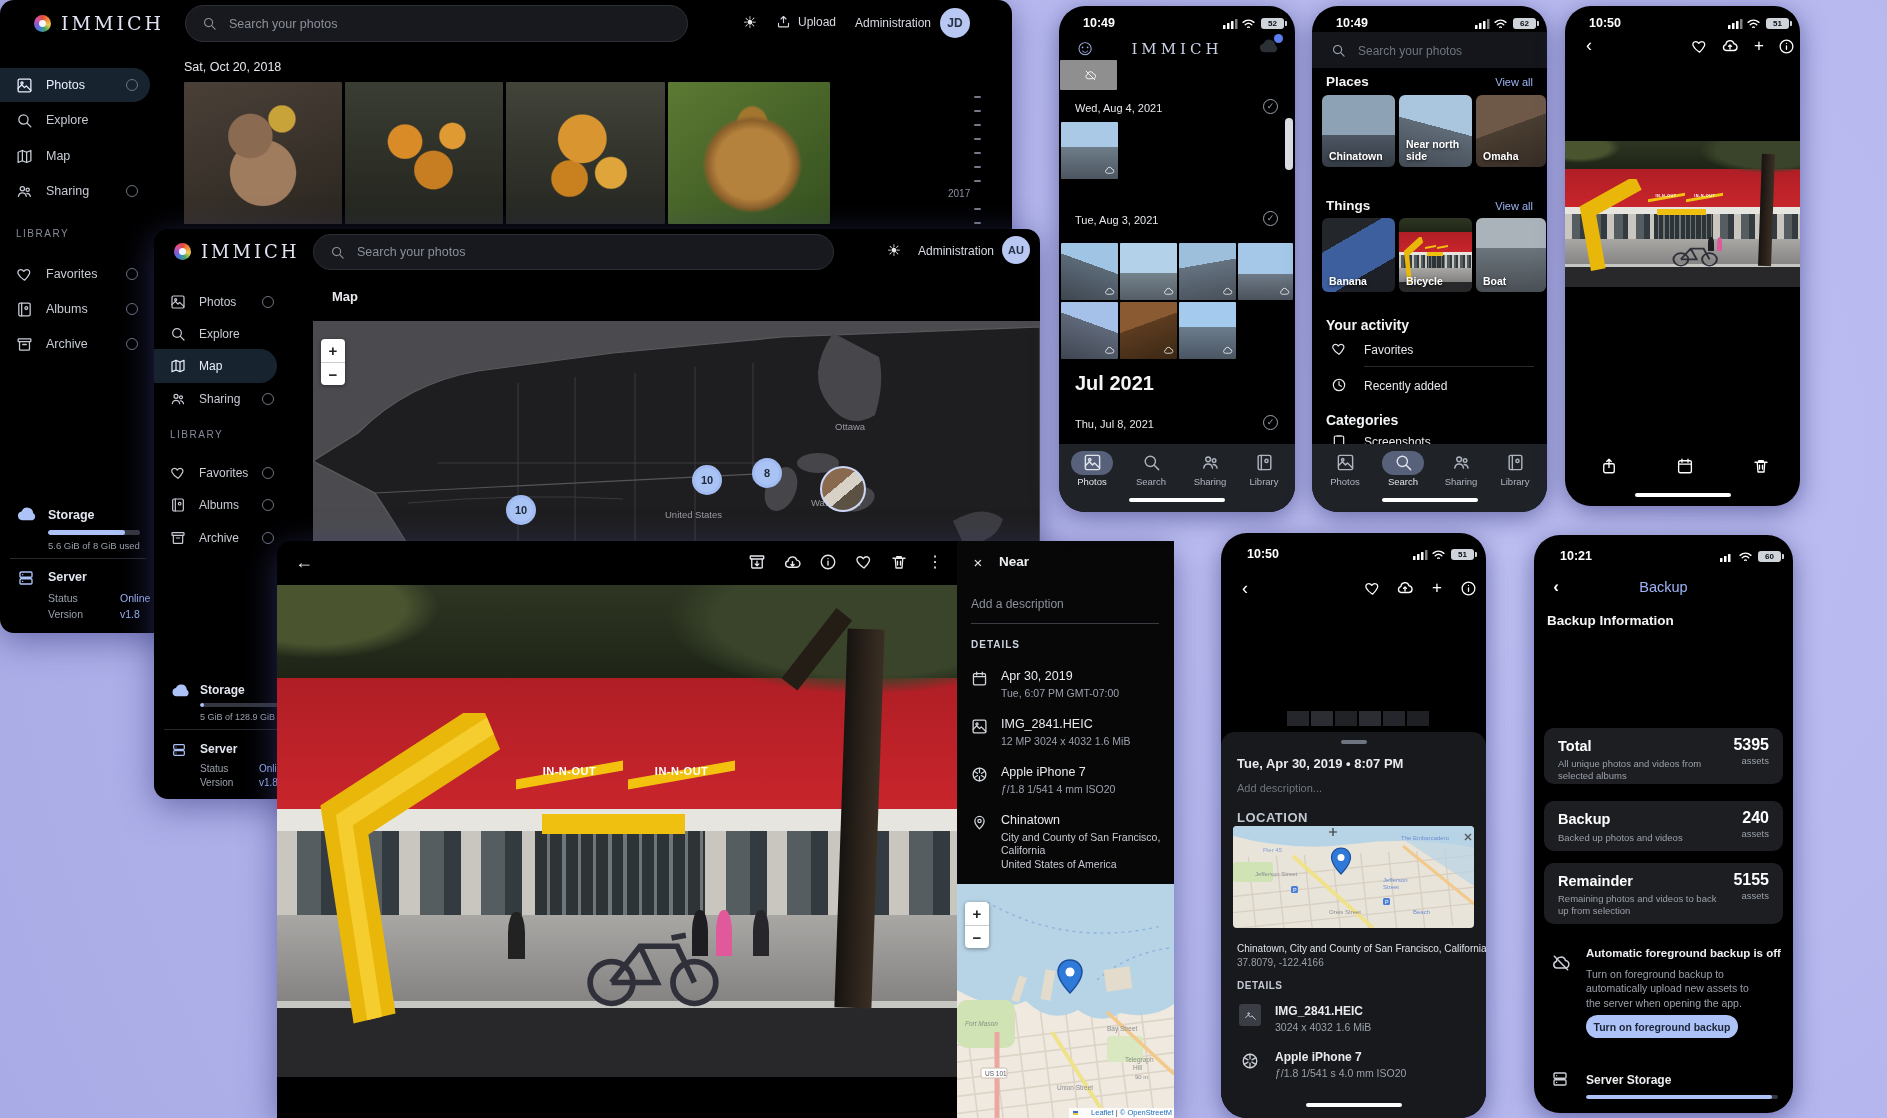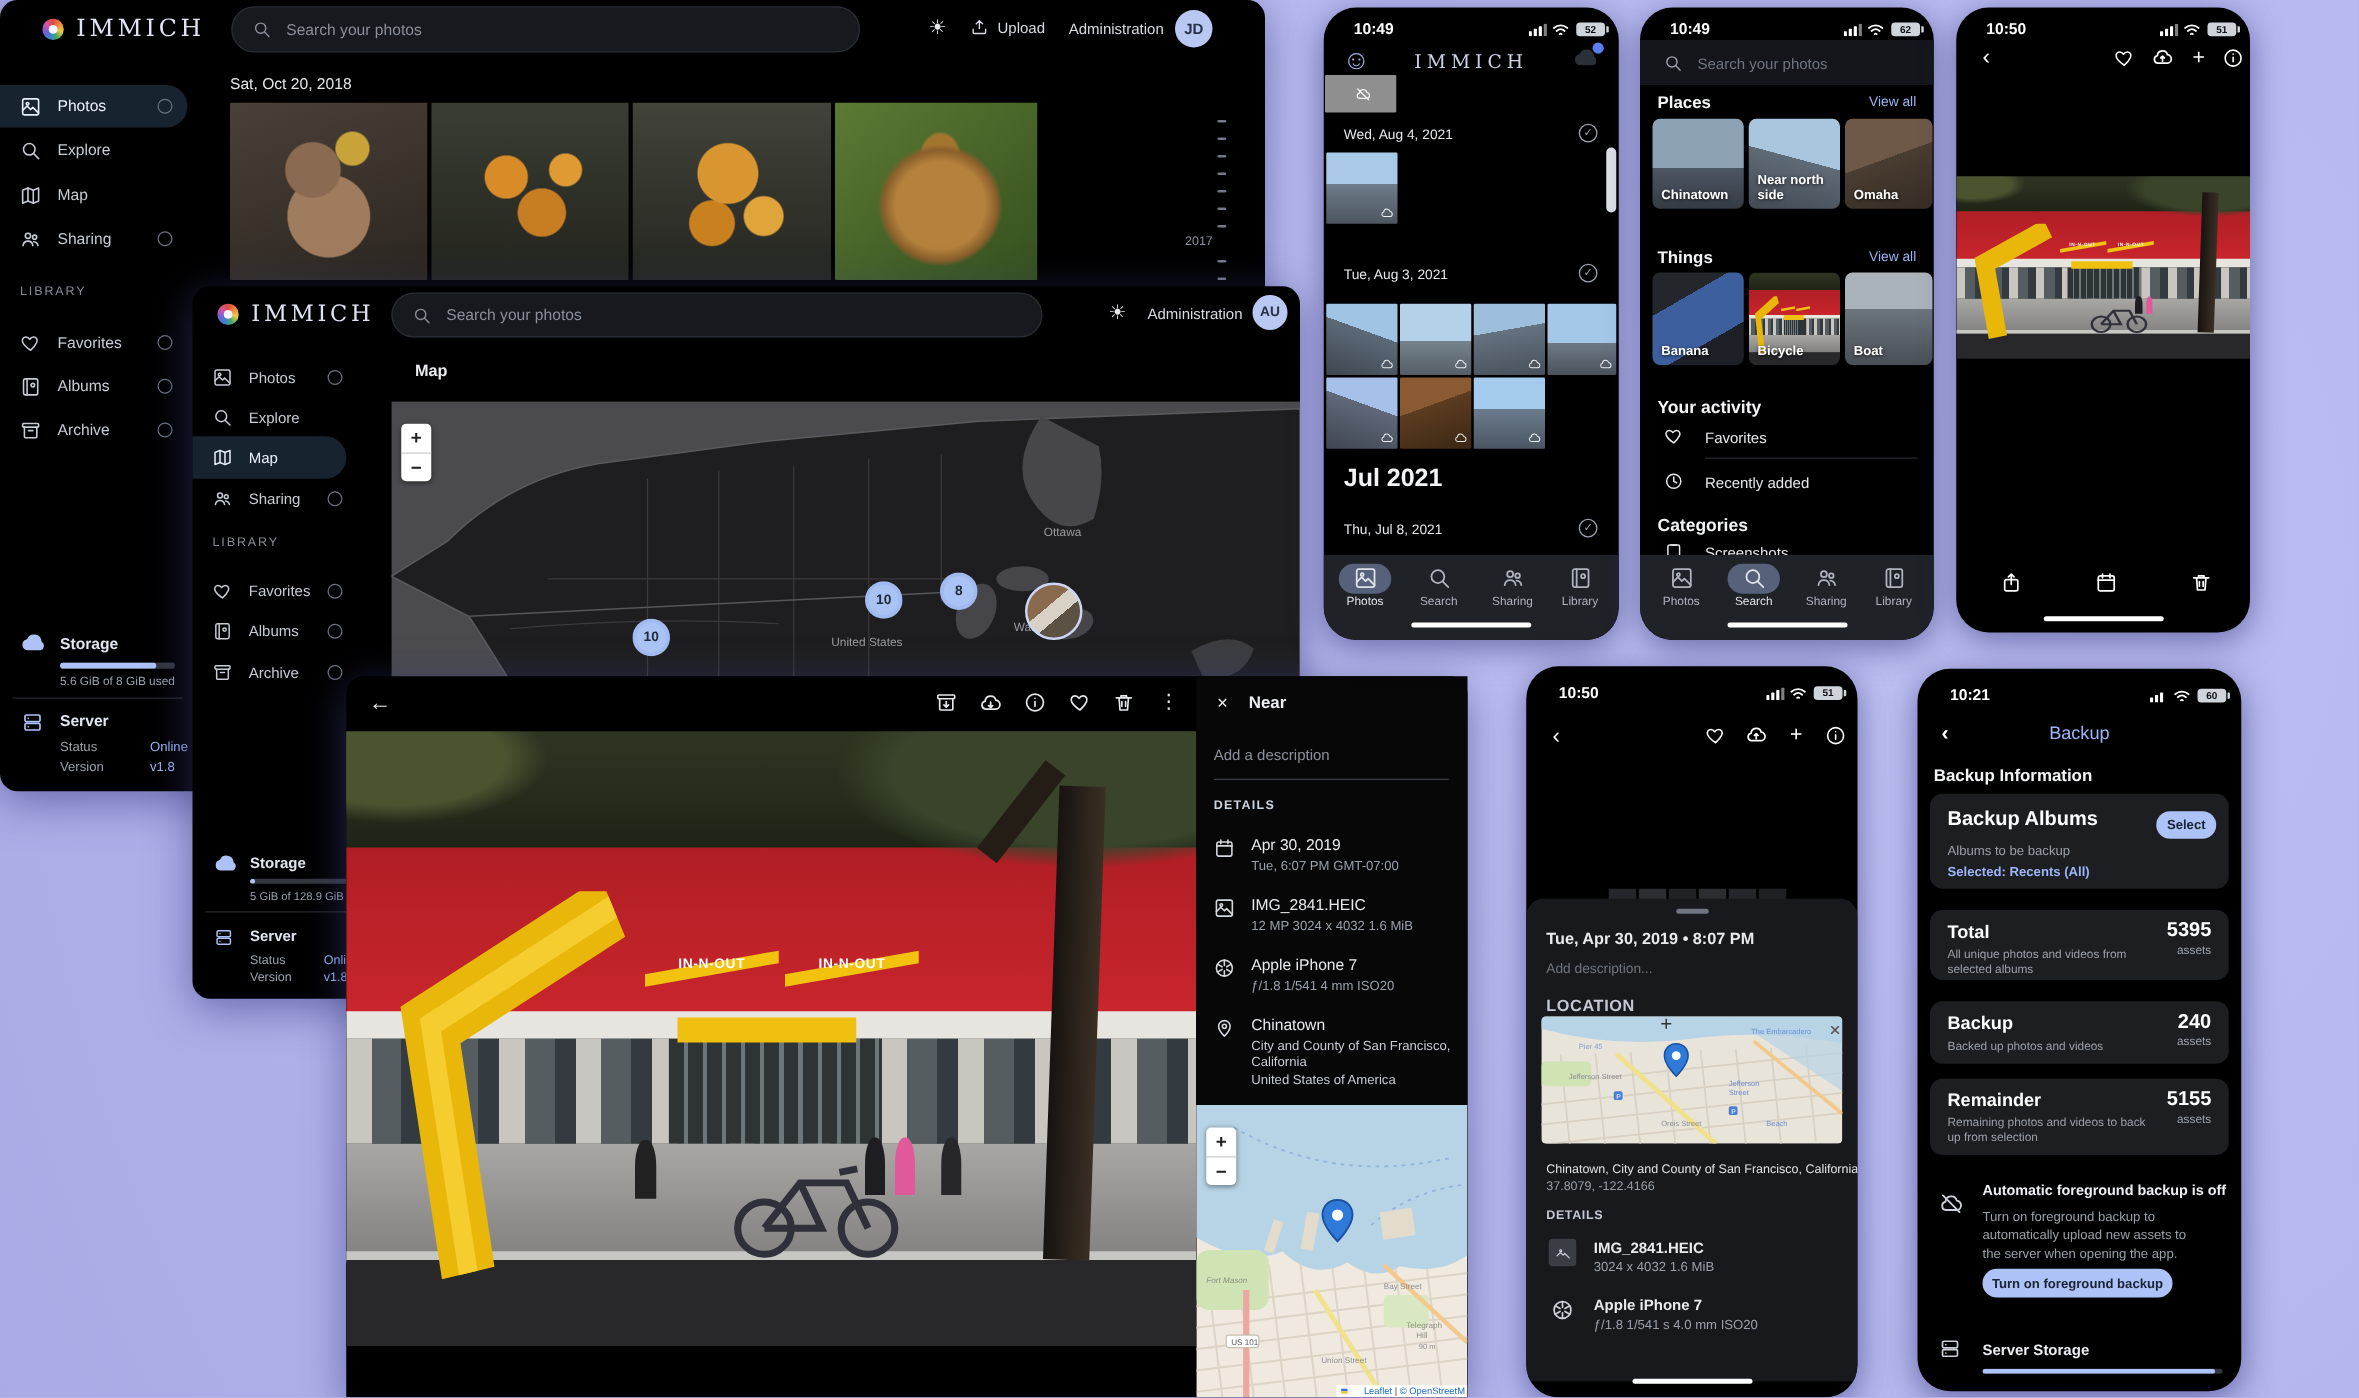--- a/index.html
+++ b/index.html
@@ -937,21 +937,21 @@
 
     <div class="abs" style="left:66px;top:178px;display:flex;gap:2px">
       <div style="width:22px;height:15px;background:#24262b"></div>
         <div style="width:22px;height:15px;background:#2b2d33"></div>
       <div style="width:22px;height:15px;background:#202226"></div>
         <div style="width:22px;height:15px;background:#2b2d33"></div>
       <div style="width:22px;height:15px;background:#24262b"></div>
         <div style="width:22px;height:15px;background:#1e2024"></div>
     </div>
 
-    <div class="abs" style="left:0;top:186px;width:265px;height:386px;background:#17191d;border-radius:14px 14px 0 0">
+    <div class="abs" style="left:0;top:199px;width:265px;height:386px;background:#17191d;border-radius:14px 14px 0 0">
       <div class="abs" style="left:120px;top:8px;width:26px;height:4px;border-radius:2px;background:#6e7480"></div>
       <span class="abs" style="left:16px;top:24px;font-size:13px;font-weight:bold;color:#e8eaee">Tue, Apr 30, 2019 • 8:07 PM</span>
       <span class="abs" style="left:16px;top:50px;font-size:11px;color:#70767f">Add description...</span>
       <span class="abs" style="left:16px;top:78px;font-size:13px;font-weight:bold;letter-spacing:.5px;color:#c3c9d4">LOCATION</span>
       <div class="abs" style="left:12px;top:94px;width:241px;height:102px;border-radius:4px;overflow:hidden">
         <svg width="241" height="102" viewBox="0 0 241 102">
           <rect width="241" height="102" fill="#e9e4da"></rect>
           <g stroke="#d8d0c2" stroke-width="1.4">
             <path d="M-5 42 H246 M-5 58 H246 M-5 74 H246 M-5 90 H246" transform="rotate(-6 120 70)"></path>
             <path d="M20 20 V110 M48 22 V110 M76 24 V110 M104 26 V110 M132 28 V110 M160 30 V110 M188 32 V110 M216 34 V110" transform="rotate(-6 120 70)"></path>
@@ -1017,26 +1017,20 @@
           <path d="M2 6c6-5.3 14-5.3 20 0"></path>
           <path d="M6 10.5c3.8-3.4 8.2-3.4 12 0"></path>
           <path d="M10.5 15c1-.9 2-.9 3 0"></path>
         </g>
       </svg>
     <div class="batt" style="left:224px;top:16px">60</div>
     <span class="abs glyph" style="left:12px;top:40px;width:20px;height:22px;color:#fff;font-size:17px;font-weight:bold">‹</span>
     <span class="abs" style="left:0;right:0;top:44px;text-align:center;font-size:14.5px;color:#9db4f7">Backup</span>
     <span class="abs" style="left:13px;top:78px;font-size:13.5px;font-weight:bold;color:#f3f4f6">Backup Information</span>
 
-    <div class="bcard" style="top:100px;height:76px">
-      <span class="abs" style="left:14px;top:12px;font-size:16px;font-weight:bold;color:#fff">Backup Albums</span>
-      <span class="pillbtn" style="right:10px;top:14px;width:48px;height:22px;font-size:10.5px">Select</span>
-      <span class="abs" style="left:14px;top:40px;font-size:10.5px;color:#9aa0aa">Albums to be backup</span>
-      <span class="abs" style="left:14px;top:57px;font-size:10.5px;font-weight:bold;color:#9db4f7">Selected: Recents (All)</span>
-    </div>
 
     <div class="bcard" style="top:193px;height:56px">
       <span class="abs" style="left:14px;top:10px;font-size:14.5px;font-weight:bold;color:#fff">Total</span>
       <span class="bval" style="top:8px">5395</span>
       <span class="bunit" style="top:27px">assets</span>
       <span class="bdesc" style="top:30px;width:160px">All unique photos and videos from selected albums</span>
     </div>
 
     <div class="bcard" style="top:266px;height:50px">
       <span class="abs" style="left:14px;top:10px;font-size:14.5px;font-weight:bold;color:#fff">Backup</span>

